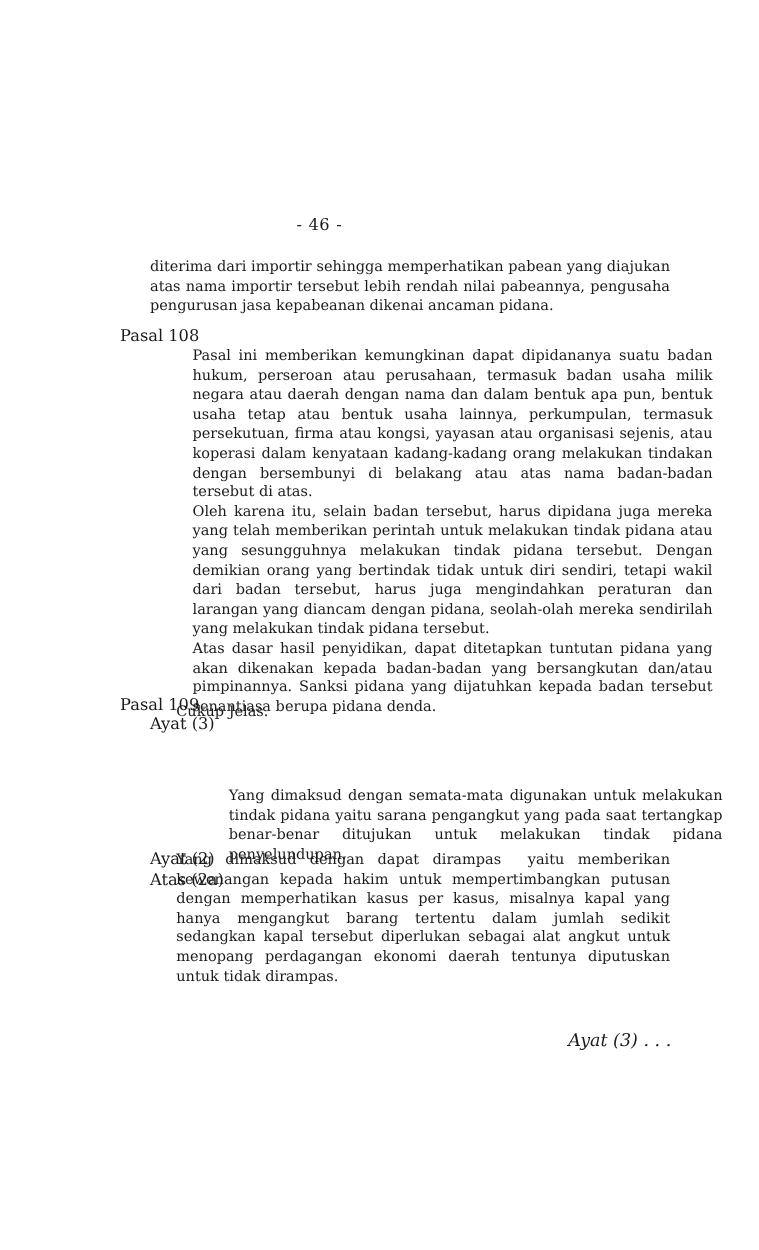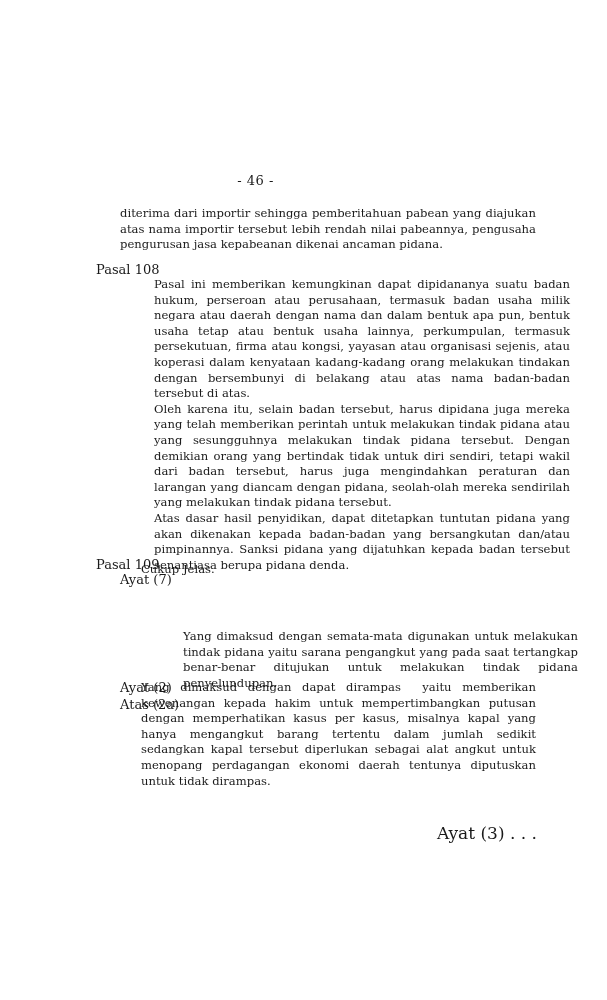--- a/index.html
+++ b/index.html
@@ -9,41 +9,41 @@
     color: #1a1a1a;
   }
   .page-num {
     position: absolute; top: 173px; left: 0; width: 511px; text-align: center;
     font-size: 13px; letter-spacing: 0.5px;
   }
   .block { position: absolute; font-size: 11.6px; line-height: 15.6px; }
   .just { text-align: justify; text-align-last: left; }
   p { margin: 0; }
   .heading { position: absolute; font-size: 13px; line-height: 15.6px; }
-  .footer-next { position: absolute; top: 826px; right: 70px; font-size: 17px; line-height: 15.6px; }
+  .footer-next { position: absolute; top: 826px; right: 70px; font-size: 14px; line-height: 15.6px; font-style: italic; }
 </style>
 </head>
 <body>
 
 <div class="page-num">- 46 -</div>
 
 <div class="block just" style="top:206px; left:120px; width:416px;">
-  <p>diterima dari importir sehingga pemberitahuan pabean yang diajukan atas nama importir tersebut lebih rendah nilai pabeannya, pengusaha pengurusan jasa kepabeanan dikenai ancaman pidana.</p>
+  <p>diterima dari importir sehingga memperhatikan pabean yang diajukan atas nama importir tersebut lebih rendah nilai pabeannya, pengusaha pengurusan jasa kepabeanan dikenai ancaman pidana.</p>
 </div>
 
 <div class="heading" style="top:262px; left:96px;">Pasal 108</div>
 <div class="block just" style="top:277px; left:120px; width:416px;margin-left:34px;">
   <p>Pasal ini memberikan kemungkinan dapat dipidananya suatu badan hukum, perseroan atau perusahaan, termasuk badan usaha milik negara atau daerah dengan nama dan dalam bentuk apa pun, bentuk usaha tetap atau bentuk usaha lainnya, perkumpulan, termasuk persekutuan, firma atau kongsi, yayasan atau organisasi sejenis, atau koperasi dalam kenyataan kadang-kadang orang melakukan tindakan dengan bersembunyi di belakang atau atas nama badan-badan tersebut di atas.</p>
   <p>Oleh karena itu, selain badan tersebut, harus dipidana juga mereka yang telah memberikan perintah untuk melakukan tindak pidana atau yang sesungguhnya melakukan tindak pidana tersebut. Dengan demikian orang yang bertindak tidak untuk diri sendiri, tetapi wakil dari badan tersebut, harus juga mengindahkan peraturan dan larangan yang diancam dengan pidana, seolah-olah mereka sendirilah yang melakukan tindak pidana tersebut.</p>
   <p>Atas dasar hasil penyidikan, dapat ditetapkan tuntutan pidana yang akan dikenakan kepada badan-badan yang bersangkutan dan/atau pimpinannya. Sanksi pidana yang dijatuhkan kepada badan tersebut senantiasa berupa pidana denda.</p>
 </div>
 
 <div class="heading" style="top:557px; left:96px;">Pasal 109</div>
 
-<div class="heading" style="top:572px; left:120px;">Ayat (7)</div>
+<div class="heading" style="top:572px; left:120px;">Ayat (3)</div>
 <div class="block" style="top:562px; left:141px; width:395px;">
   <p>Cukup Jelas.</p>
 </div>
 
 <div class="heading" style="top:640px; left:120px;margin-top:40px;">Ayat (2)</div>
 <div class="block just" style="top:629px; left:141px; width:395px;margin-left:42px;">
   <p>Yang dimaksud dengan semata-mata digunakan untuk melakukan tindak pidana yaitu sarana pengangkut yang pada saat tertangkap benar-benar ditujukan untuk melakukan tindak pidana penyelundupan.</p>
 </div>
 
 <div class="heading" style="top:697px; left:120px;">Atas (2a)</div>

